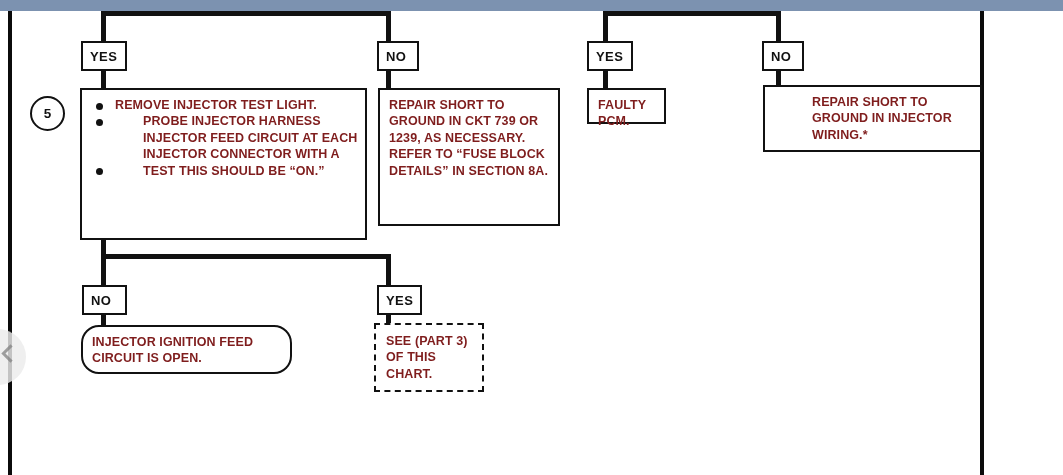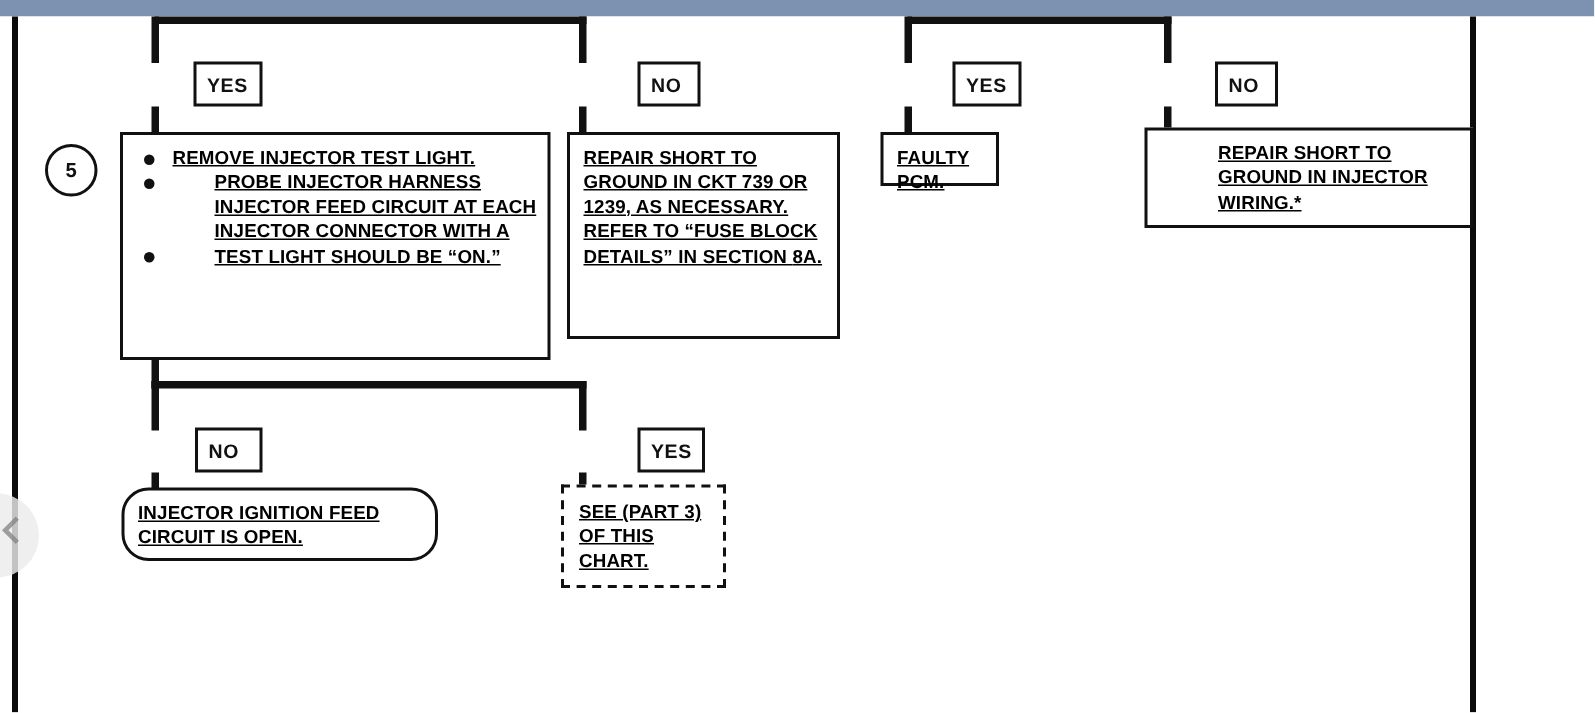--- a/index.html
+++ b/index.html
@@ -57,35 +57,33 @@
     box-sizing: border-box;
     border: 2.5px solid #111111;
     background: #ffffff;
     color: #111111;
     font-weight: bold;
     font-size: 13px;
     letter-spacing: 0.4px;
     display: flex;
     align-items: center;
     padding-left: 7px;
-    margin-left: 48px;
   }
   
   .node {
     position: absolute;
     box-sizing: border-box;
     border: 2.5px solid #111111;
     background: #ffffff;
-    color: #000000;
+    color: #7f1d1d;
     font-weight: bold;
     font-size: 12.5px;
     line-height: 16.4px;
     letter-spacing: 0.1px;
     padding: 7px 8px 6px 9px;
-    text-decoration: underline;
   }
   .node.dashed {
     border: 2.5px dashed #111111;
     padding: 8px 8px 6px 10px;
   }
   .node-line { white-space: nowrap; }
   
   .bullets {
     list-style: none;
     margin: 0;
@@ -191,21 +189,21 @@
       <ul class="bullets">
         <li>
           <span class="node-line">REMOVE INJECTOR TEST LIGHT.</span>
         </li>
         <li>
           <span class="node-line cont">PROBE INJECTOR HARNESS</span>
           <span class="node-line cont">INJECTOR FEED CIRCUIT AT EACH</span>
           <span class="node-line cont">INJECTOR CONNECTOR WITH A</span>
         </li>
         <li>
-          <span class="node-line cont">TEST LIGHT SHOULD BE “ON.”</span>
+          <span class="node-line cont">TEST THIS SHOULD BE “ON.”</span>
         </li>
       </ul>
     </div>
 
     <div class="node" style="left:378px; top:77px; width:182px; height:138px;">
       <span class="node-line cont">REPAIR SHORT TO</span>
       <span class="node-line cont">GROUND IN CKT 739 OR</span>
       <span class="node-line cont">1239, AS NECESSARY.</span>
       <span class="node-line cont">REFER TO “FUSE BLOCK</span>
       <span class="node-line cont">DETAILS” IN SECTION</span>

